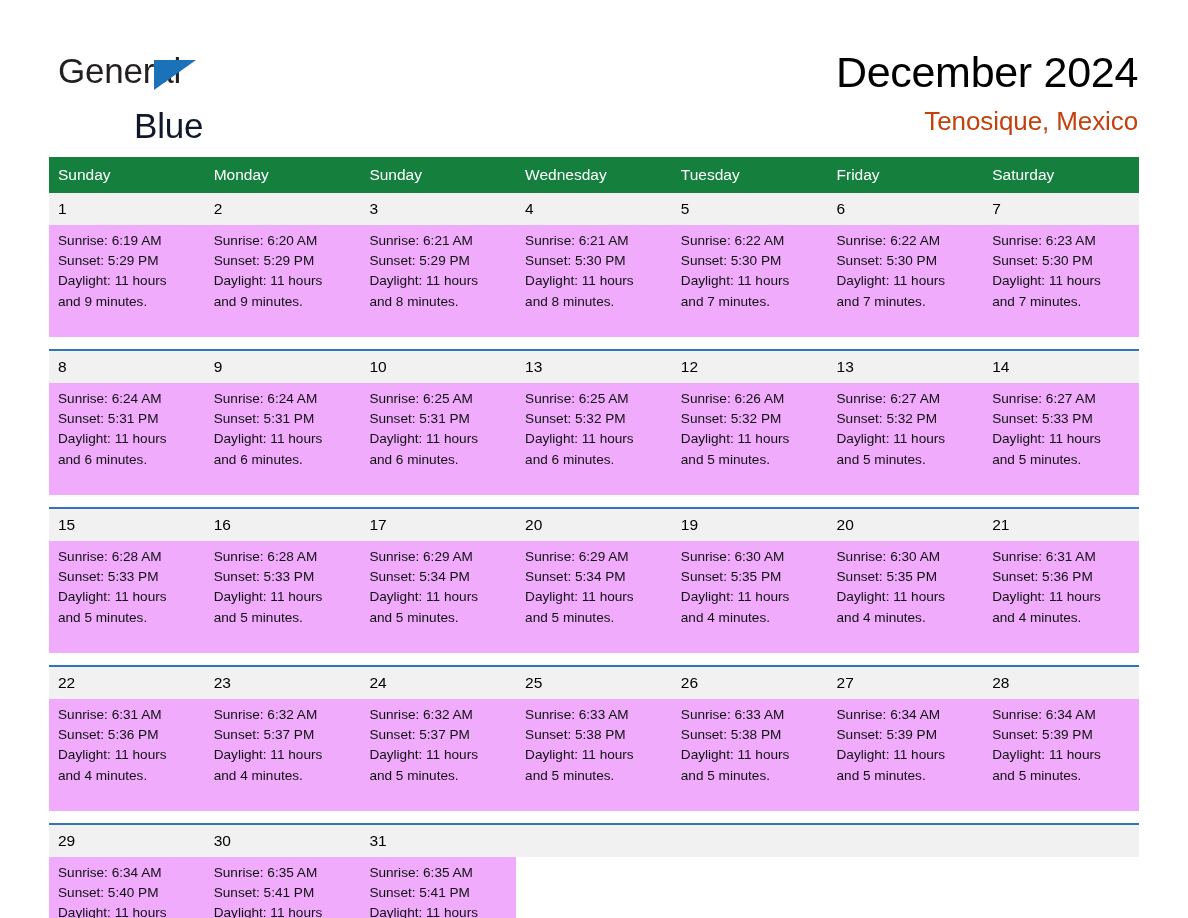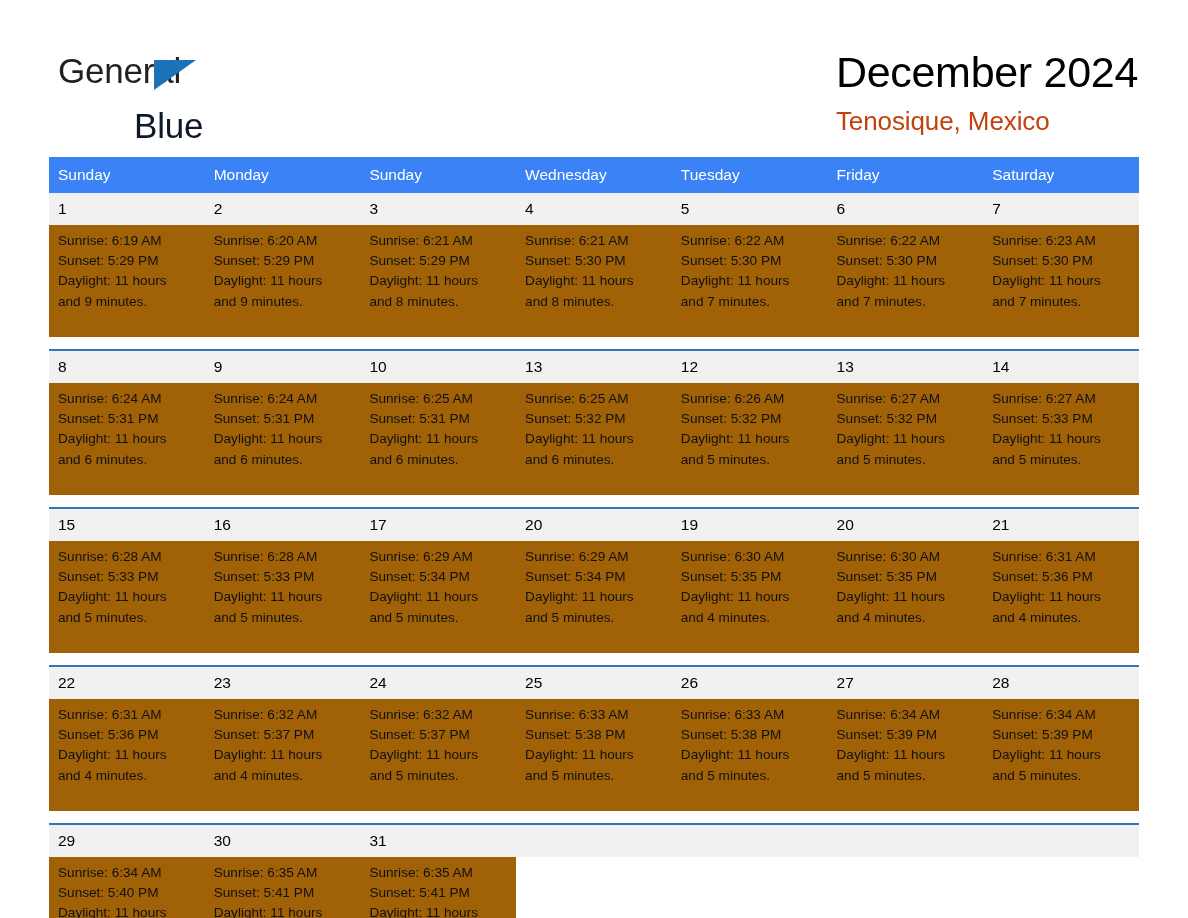--- a/index.html
+++ b/index.html
@@ -62,20 +62,21 @@
     font-size: 35px;
     line-height: 38px;
     letter-spacing: -0.2px;
     color: #0f172a;
     font-family: "Liberation Sans", sans-serif;
   }
   .title-block {
     position: absolute;
     right: 50px;
     top: 46px;
+    text-align: right;
   }
   .cal-title {
     font-size: 43px;
     line-height: 52px;
     color: #000000;
     font-weight: normal;
     margin: 0;
     letter-spacing: -0.3px;
   }
   .cal-subtitle {
@@ -93,41 +94,41 @@
     left: 49px;
     top: 157px;
     width: 1090px;
   }
   .cal-table {
     width: 1090px;
     border-collapse: collapse;
     table-layout: fixed;
   }
   .cal-table th {
-    background: #3b82f6;
+    background: #15803d;
     color: #ffffff;
     font-weight: normal;
     font-size: 15.5px;
     line-height: 19px;
     text-align: left;
     padding: 8px 0 9px 9px;
     height: 18px;
     border: none;
   }
   .daynum-cell {
     background: #f1f1f1;
     font-size: 15.5px;
     line-height: 19px;
     color: #000000;
     padding: 6px 0 7px 9px;
     vertical-align: top;
     border: none;
   }
   .info-cell {
-    background: #a16207;
+    background: #f0abfc;
     font-size: 13.6px;
     line-height: 20.2px;
     color: #111111;
     padding: 6px 12px 14px 9px;
     vertical-align: top;
     height: 92px;
     border: none;
   }
   .info-cell .ln {
     display: block;

